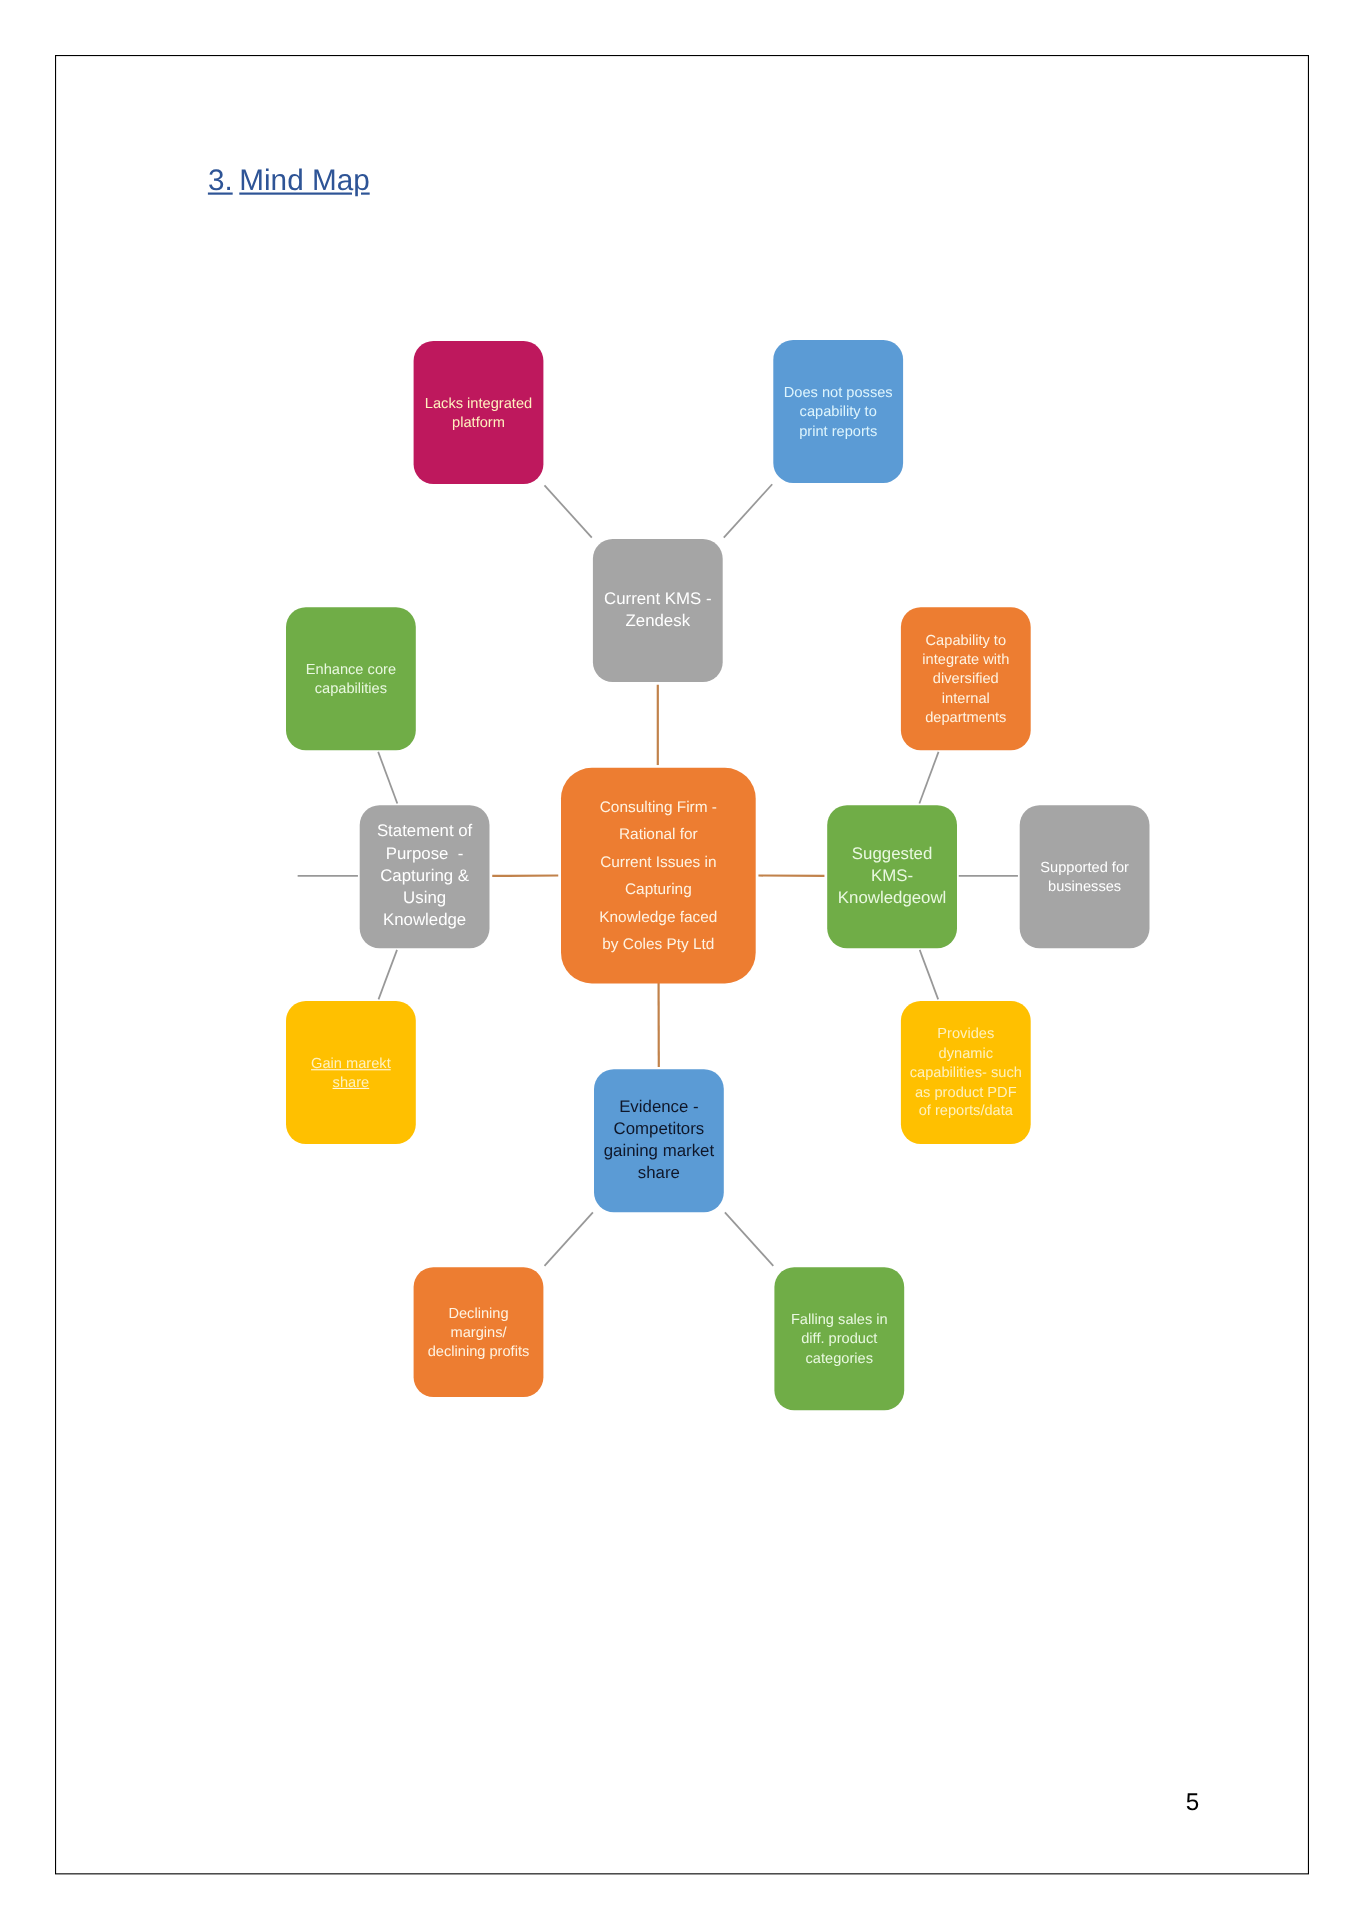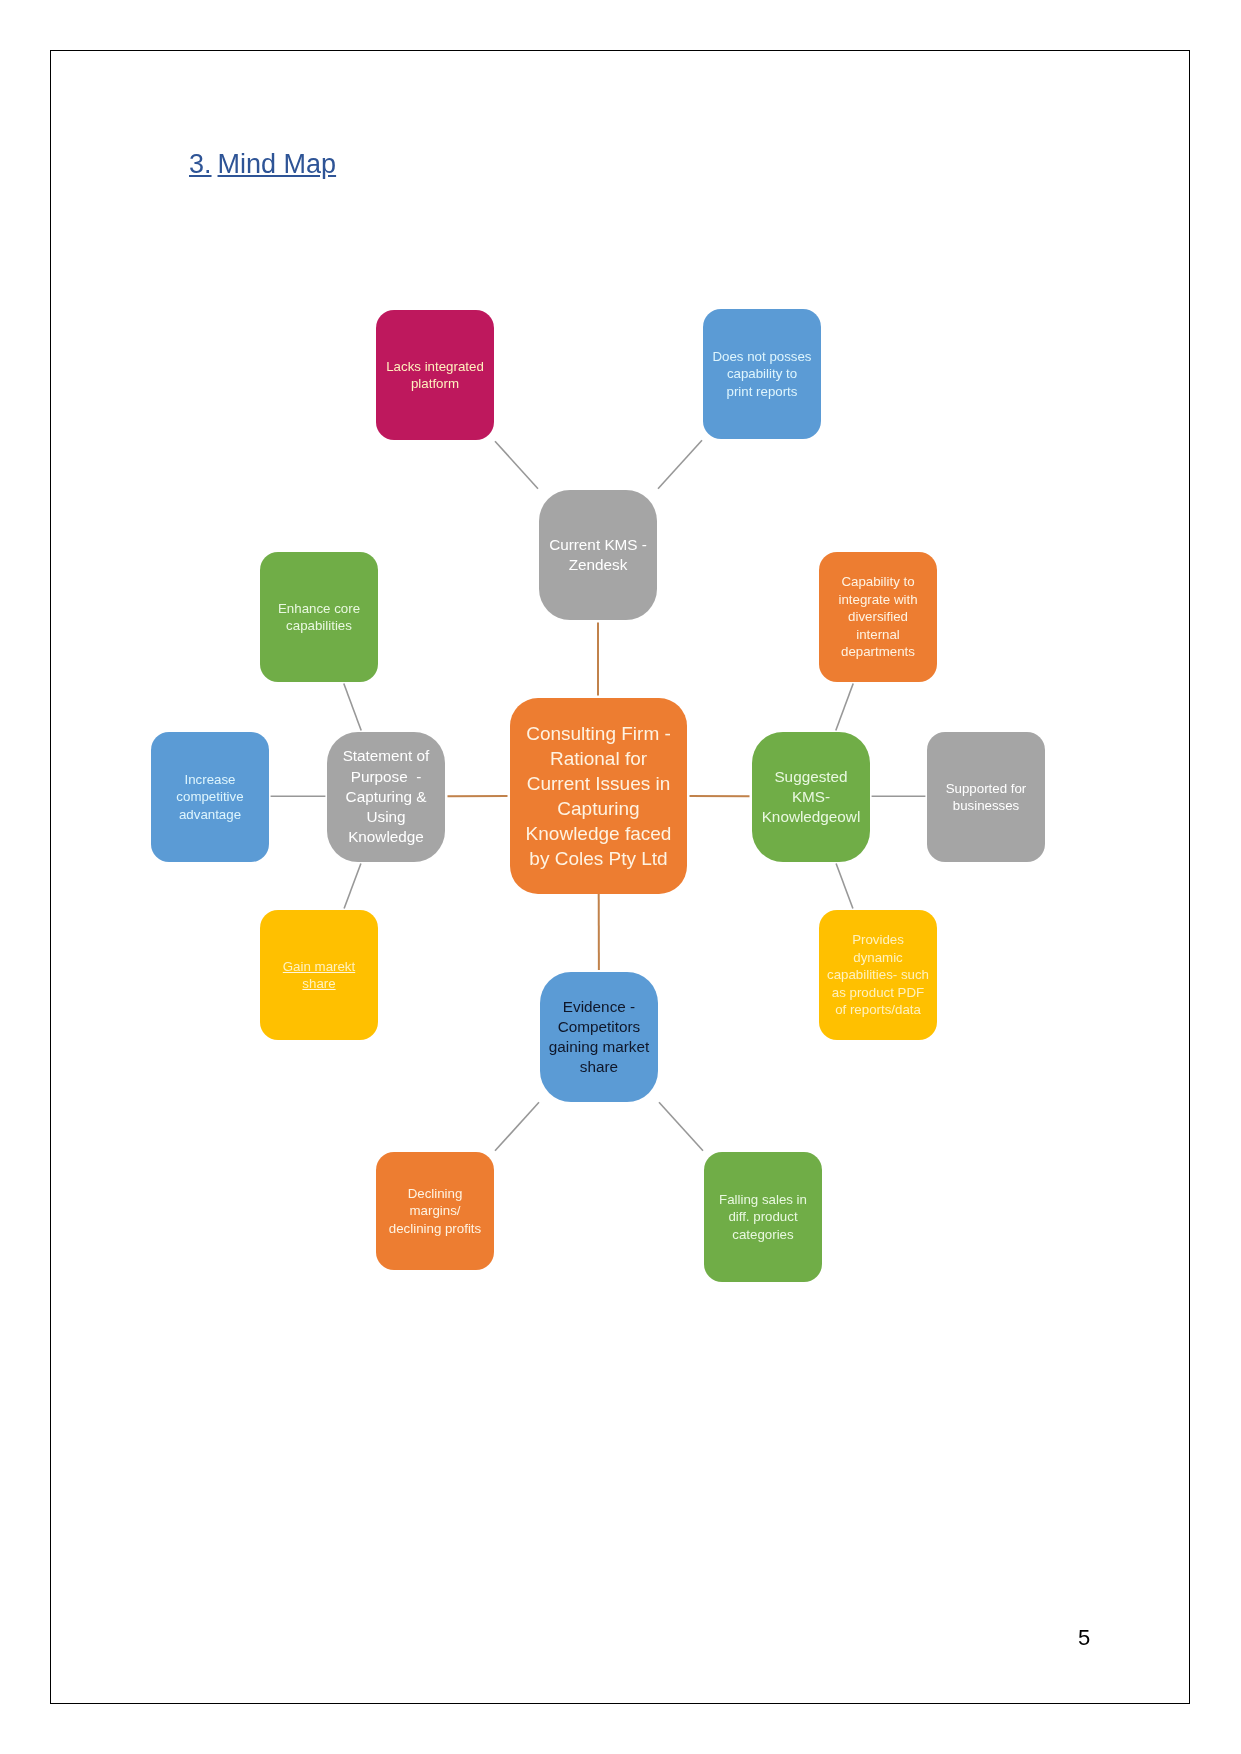--- a/index.html
+++ b/index.html
@@ -7,23 +7,23 @@
   #page{position:absolute;left:0;top:0;width:1241px;height:1754px;}
   #page-border{position:absolute;left:50px;top:50px;width:1140px;height:1654px;border:1px solid #000;box-sizing:border-box;}
   #heading{position:absolute;left:189px;top:149px;font-size:27px;color:#2E5496;white-space:nowrap;text-decoration:underline;}
   #heading .num{margin-right:6px;}
   #pagenum{position:absolute;left:1078px;top:1625px;font-size:22px;color:#000;}
   #connectors{position:absolute;left:0;top:0;}
   #map{position:absolute;left:0;top:0;width:1241px;height:1754px;}
   .node{position:absolute;border-radius:18px;display:flex;align-items:center;justify-content:center;text-align:center;box-sizing:border-box;}
   .node span{display:block;width:100%;box-sizing:border-box;}
   .node .ln{display:block;font-style:normal;white-space:pre;}
-  .center{border-radius:28px;font-size:19px;color:#FDF3E4;}
+  .center{border-radius:28px;font-size:14px;color:#FDF3E4;}
   .center .ln{line-height:25px;}
-  .lvl1{font-size:15.3px;color:#FFFFFF;border-radius:31px;}
+  .lvl1{font-size:15.3px;color:#FFFFFF;}
   .lvl1 .ln{line-height:20.2px;}
   .lvl2{font-size:13.3px;color:#FFF6DD;}
   .lvl2 .ln{line-height:17.4px;}
 </style>
 </head>
 <body>
 
 <div id="page">
   <div id="page-border"></div>
   <div id="heading" style="color: rgb(46, 84, 150);">
@@ -90,27 +90,20 @@
           <i class="ln">Using</i>
           <i class="ln">Knowledge</i>
         </span>
       </div>
     <div class="node lvl2" style="left: 260px; top: 552px; width: 118px; height: 130px; background: rgb(112, 173, 71);">
         <span style="color: rgb(233, 248, 224);">
           <i class="ln">Enhance core</i>
           <i class="ln">capabilities</i>
         </span>
       </div>
-    <div class="node lvl2" style="left: 151px; top: 732px; width: 118px; height: 130px; background: rgb(91, 155, 213);">
-        <span style="color: rgb(222, 245, 253);">
-          <i class="ln">Increase</i>
-          <i class="ln">competitive</i>
-          <i class="ln">advantage</i>
-        </span>
-      </div>
     <div class="node lvl2" style="left: 260px; top: 910px; width: 118px; height: 130px; background: rgb(255, 192, 0); text-decoration: underline;">
         <span style="color: rgb(255, 241, 190);">
           <i class="ln">Gain marekt</i>
           <i class="ln">share</i>
         </span>
       </div>
     <div class="node lvl1" style="left: 752px; top: 732px; width: 118px; height: 130px; background: rgb(112, 173, 71);">
         <span style="color: rgb(233, 248, 224);">
           <i class="ln">Suggested</i>
           <i class="ln">KMS-</i>

